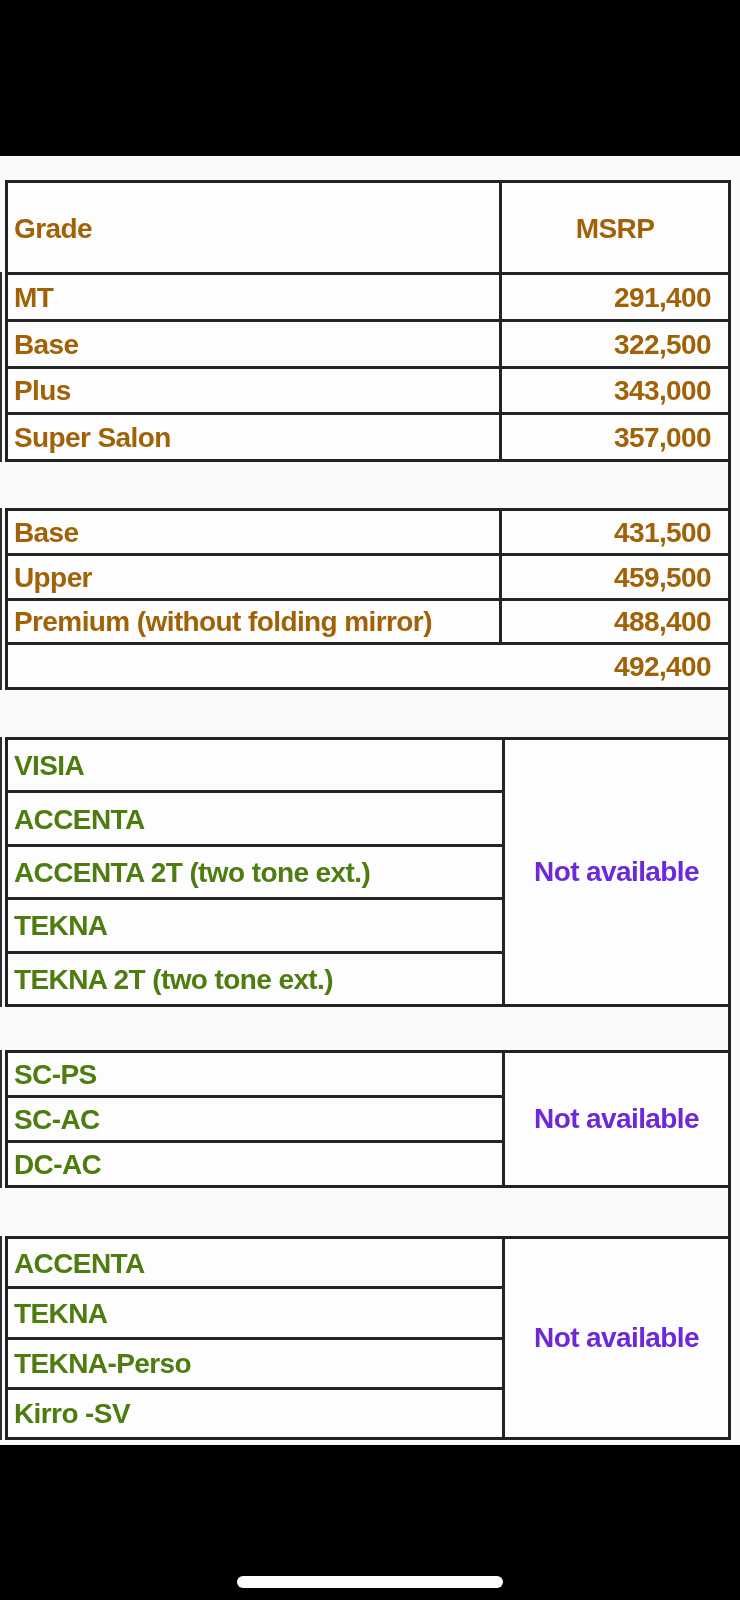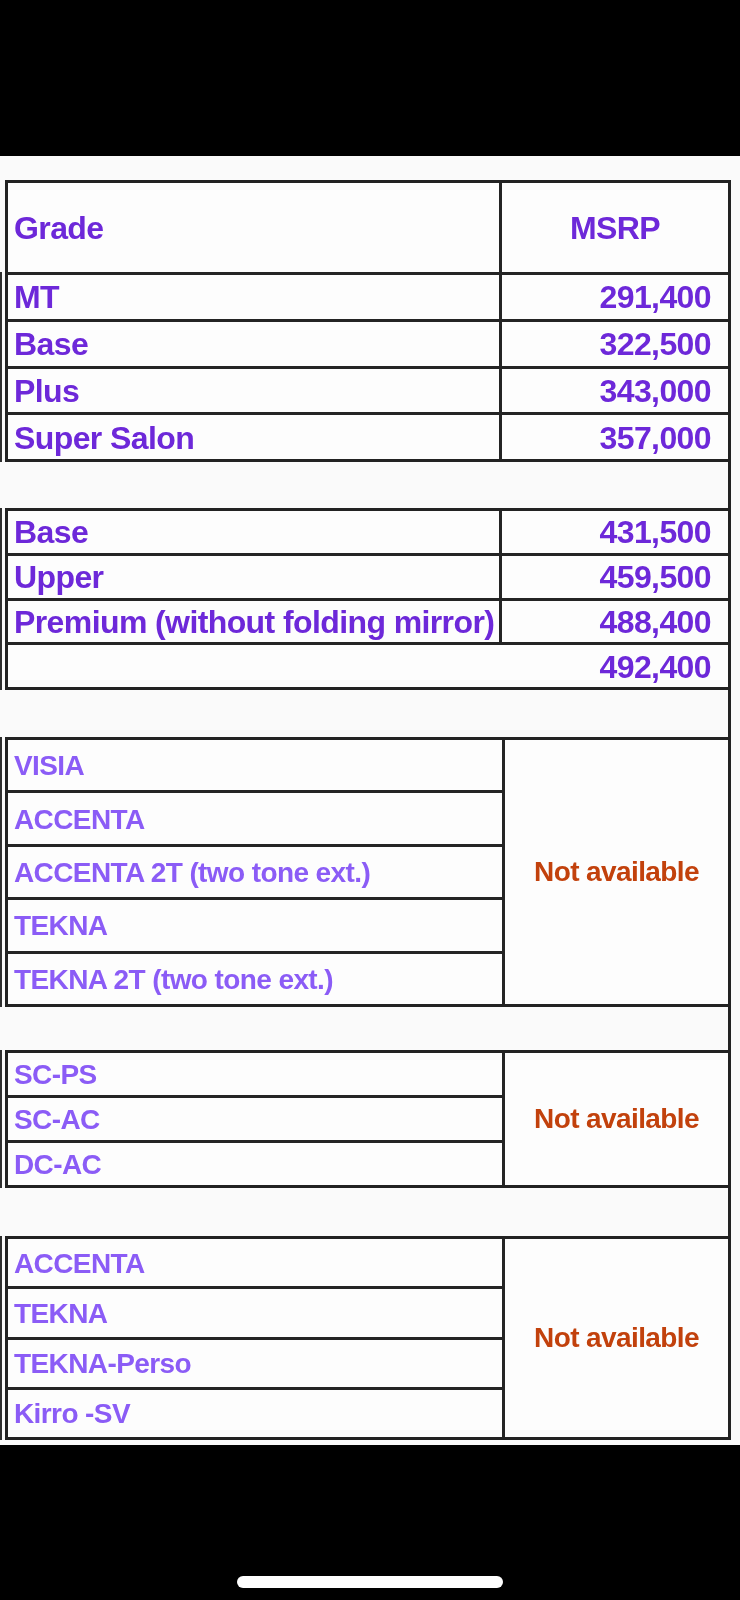--- a/index.html
+++ b/index.html
@@ -35,36 +35,36 @@
   .s3 { height:270px; }
   .s4 { height:138px; }
   .s5 { height:204px; }
   .gap { width:726px; border-right:3px solid #222; background:transparent; }
   .g1 { height:46px; } .g2 { height:47px; } .g3 { height:43px; } .g4 { height:48px; }
   .row { flex:1; display:flex; align-items:stretch; min-height:0; }
   .row:not(:last-child) { border-bottom:3px solid #242424; }
   .header-row { flex:0 0 92px; }
   .cell {
     display:flex; align-items:center; padding-top:2px;
-    font-weight:bold; font-size:32px; color:#6d28d9; letter-spacing:-0.6px;
+    font-weight:bold; font-size:28px; color:#a16207; letter-spacing:-0.6px;
     white-space:nowrap; overflow:hidden;
   }
   .gcell { width:494px; border-right:3px solid #242424; padding-left:6px; }
   .mcell { flex:1; justify-content:flex-end; padding-right:17px; }
   .hcenter { justify-content:center; padding-right:0;border-radius:15px; }
   .section.merged { flex-direction:row; }
   .left-col { width:497px; border-right:3px solid #242424; display:flex; flex-direction:column; }
   .left-col .lrow {
     flex:1; display:flex; align-items:center; padding:2px 0 0 6px;
-    font-weight:bold; font-size:28px; color:#8b5cf6; letter-spacing:-0.6px; white-space:nowrap;text-align:right;
+    font-weight:bold; font-size:28px; color:#4d7c0f; letter-spacing:-0.6px; white-space:nowrap;text-align:right;
   }
   .left-col .lrow:not(:last-child) { border-bottom:3px solid #242424; }
   .na-cell {
     flex:1; display:flex; align-items:center; justify-content:center;
-    font-weight:bold; font-size:28px; color:#c2410c; letter-spacing:-0.6px;
+    font-weight:bold; font-size:28px; color:#6d28d9; letter-spacing:-0.6px;
   }
 </style>
 </head>
 <body>
 
 <div class="screen">
   <div class="content">
     <div class="sheet">
 
       <div class="section s1">

